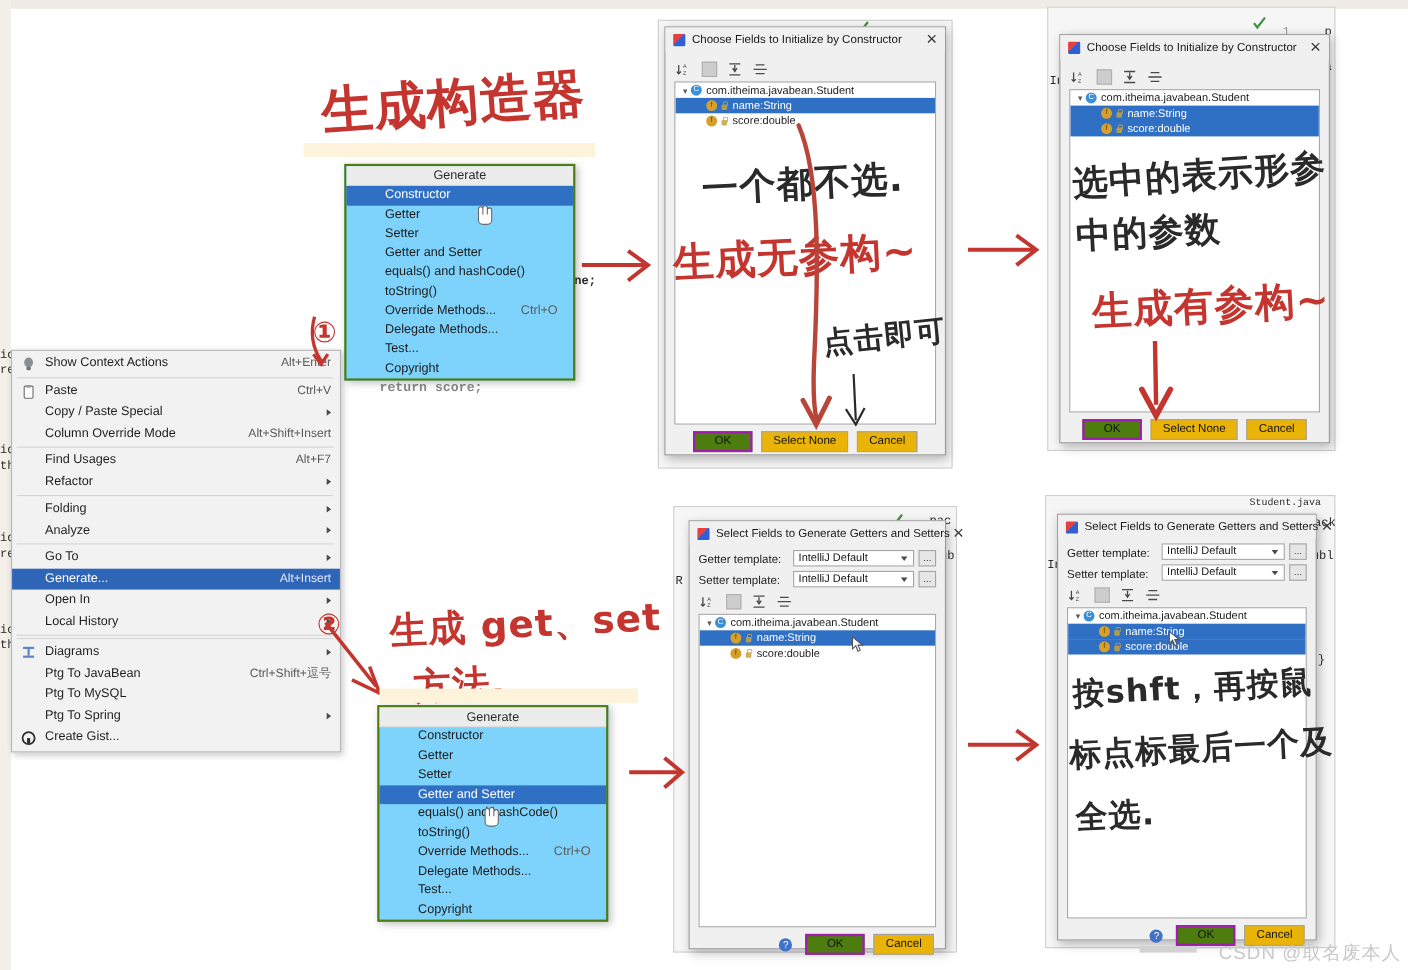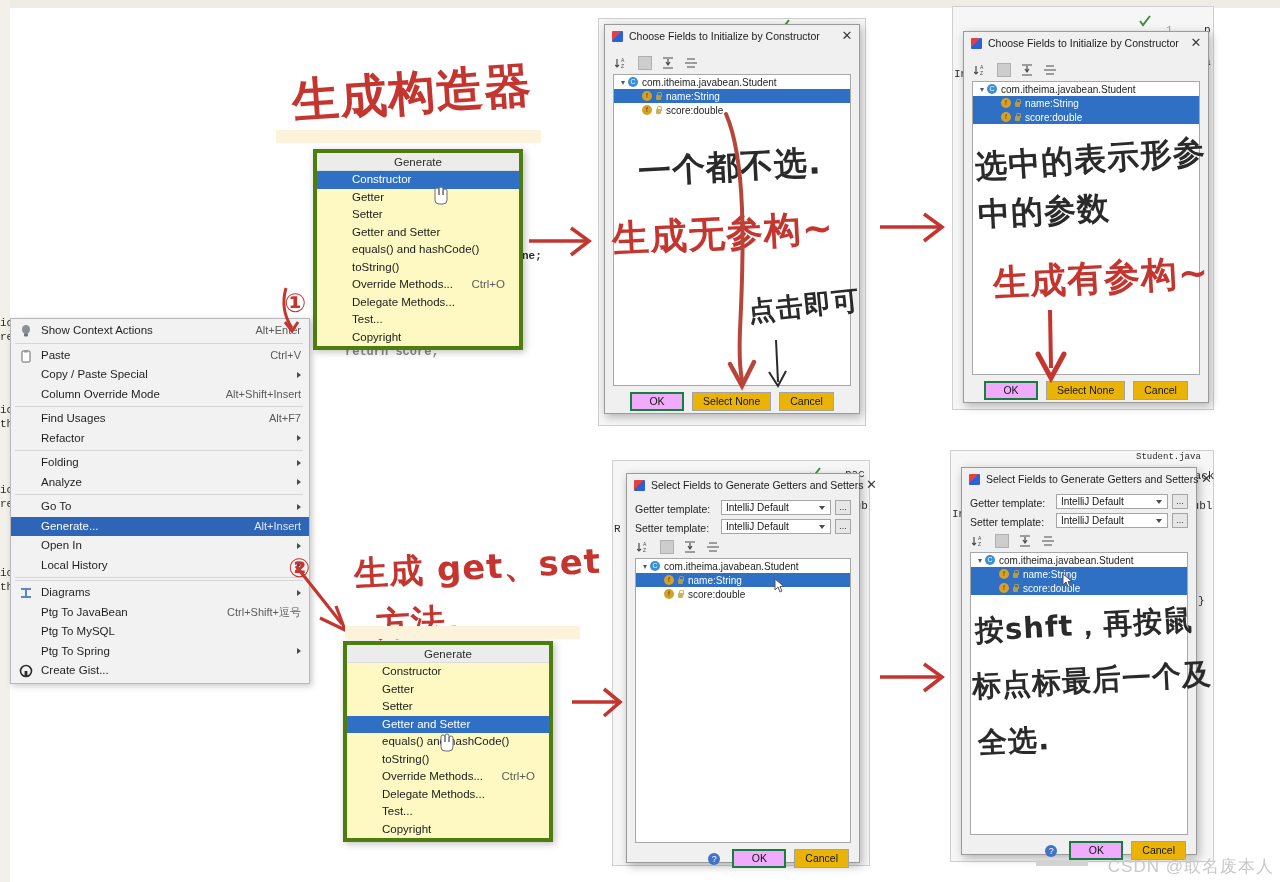--- a/index.html
+++ b/index.html
@@ -38,22 +38,22 @@
     border-top:3.2px solid transparent; border-bottom:3.2px solid transparent;
     border-left:4.4px solid #4a4a4a;
   }
   .ctx-item.sel { background:#2f65b7; color:#ffffff; }
   .ctx-item.sel .acc { color:#dfe8f7; }
   .ctx-sep { height:1px; background:#d5d5d5; margin:2px 6px 2px 4px; }
   .ctx-ico { position:absolute; left:8px; top:3px; width:14px; height:14px; }
 
   
   .gen-menu {
-    position:absolute; background:#fef9c3;
-    border:4px solid #4d7c0f; box-shadow:2px 2px 7px rgba(0,0,0,.25);
+    position:absolute; background:#7dd3fc;
+    border:2px solid #4d7c0f; box-shadow:2px 2px 7px rgba(0,0,0,.25);
     font-size:11.5px; color:#1b1b1b;
   }
   .gen-title {
     height:18px; line-height:18px; text-align:center;
     background:#ececec; border-bottom:1px solid #dcdcdc;
     font-size:11.5px; color:#2b2b2b;
   }
   .gen-item {
     height:17.5px; line-height:17.5px; padding:0 14px 0 35px;
     display:flex; align-items:center; white-space:nowrap;
@@ -125,21 +125,21 @@
   .lock-ico { width:7px;height:9px;margin-right:4px;position:relative;flex:0 0 auto;opacity:.85; }
   .lock-ico::before{content:"";position:absolute;left:1px;top:3px;width:5px;height:5px;background:#c8a33a;border-radius:1px;}
   .lock-ico::after{content:"";position:absolute;left:2px;top:0;width:3px;height:4px;border:1px solid #c8a33a;border-bottom:none;border-radius:2px 2px 0 0;}
 
   .dlg-foot { display:flex; align-items:center; justify-content:flex-end; gap:8px; padding:6px 10px 7px 10px; }
   .btn {
     min-width:54px; height:19px; line-height:17px; text-align:center;
     background:#eab308; border:1px solid #a3a3a3; font-size:10.5px; color:#141414;
     padding:0 10px; white-space:nowrap;
   }
-  .btn.default { border:2px solid #15803d; background:#f0abfc; line-height:15px; }
+  .btn.default { border:2px solid #a21caf; background:#4d7c0f; line-height:15px; }
   .help-dot {
     width:12px;height:12px;border-radius:50%;background:#3f72c8;color:#fff;
     font-size:9px;line-height:12px;text-align:center;margin-right:4px;flex:0 0 auto;
   }
 
   
   .hw {
     position:absolute; white-space:pre; pointer-events:none;
     font-family:"DejaVu Sans", sans-serif;
     font-weight:700; letter-spacing:1px;

